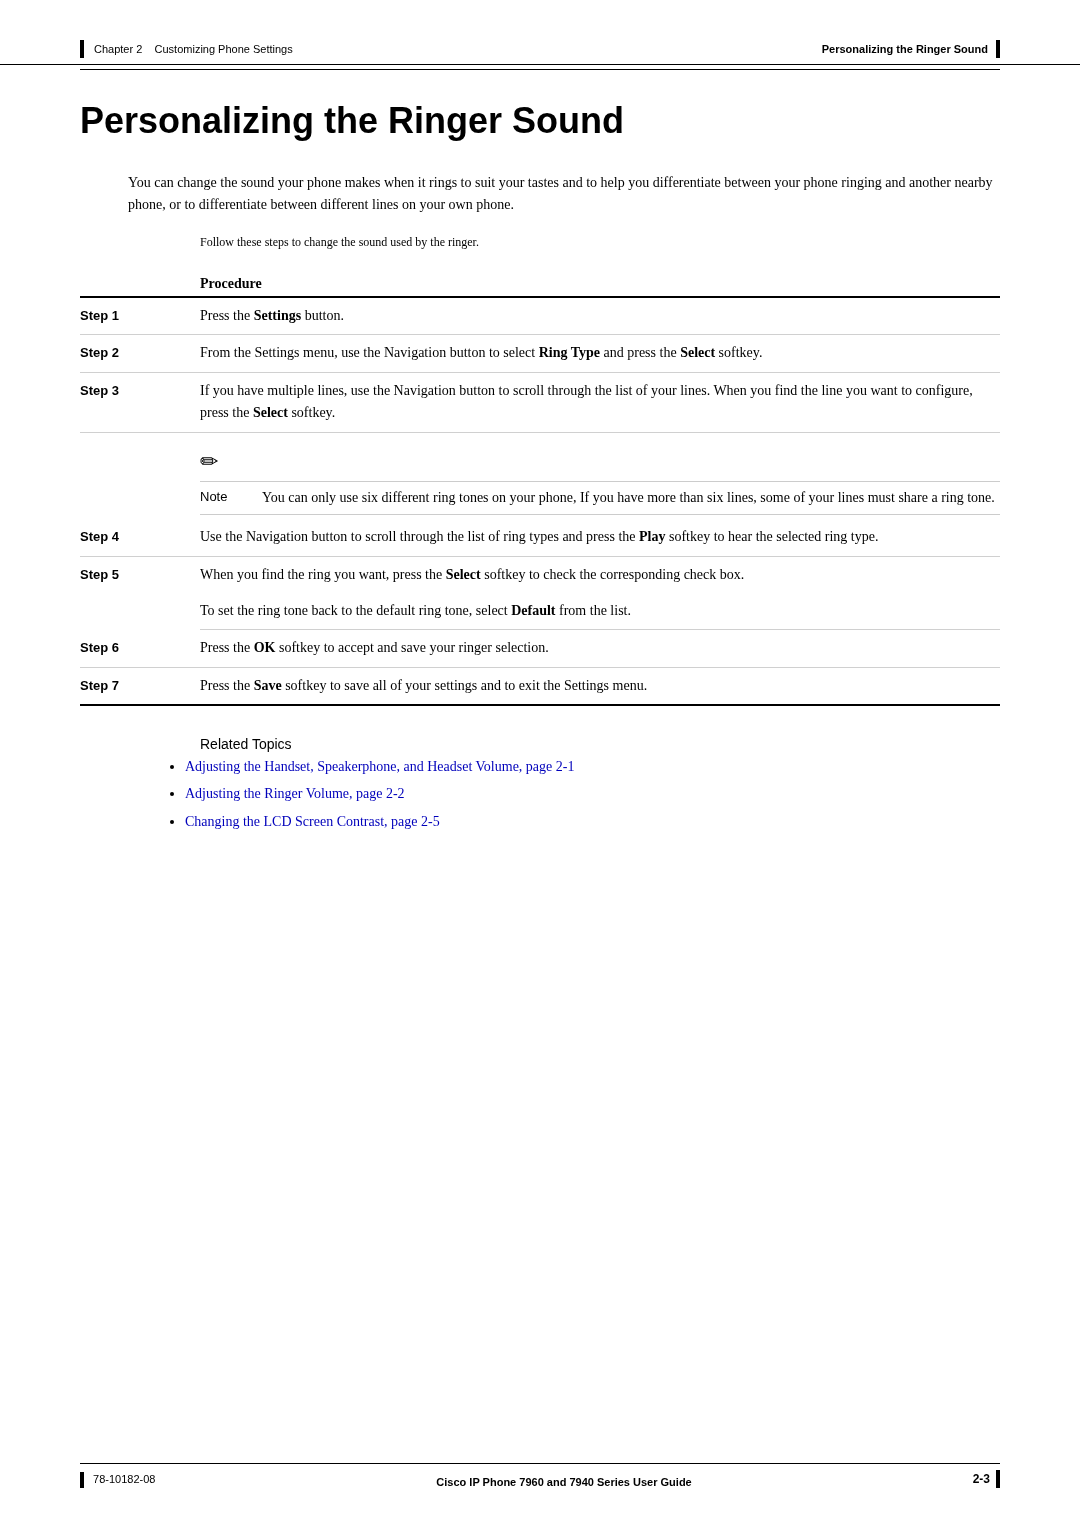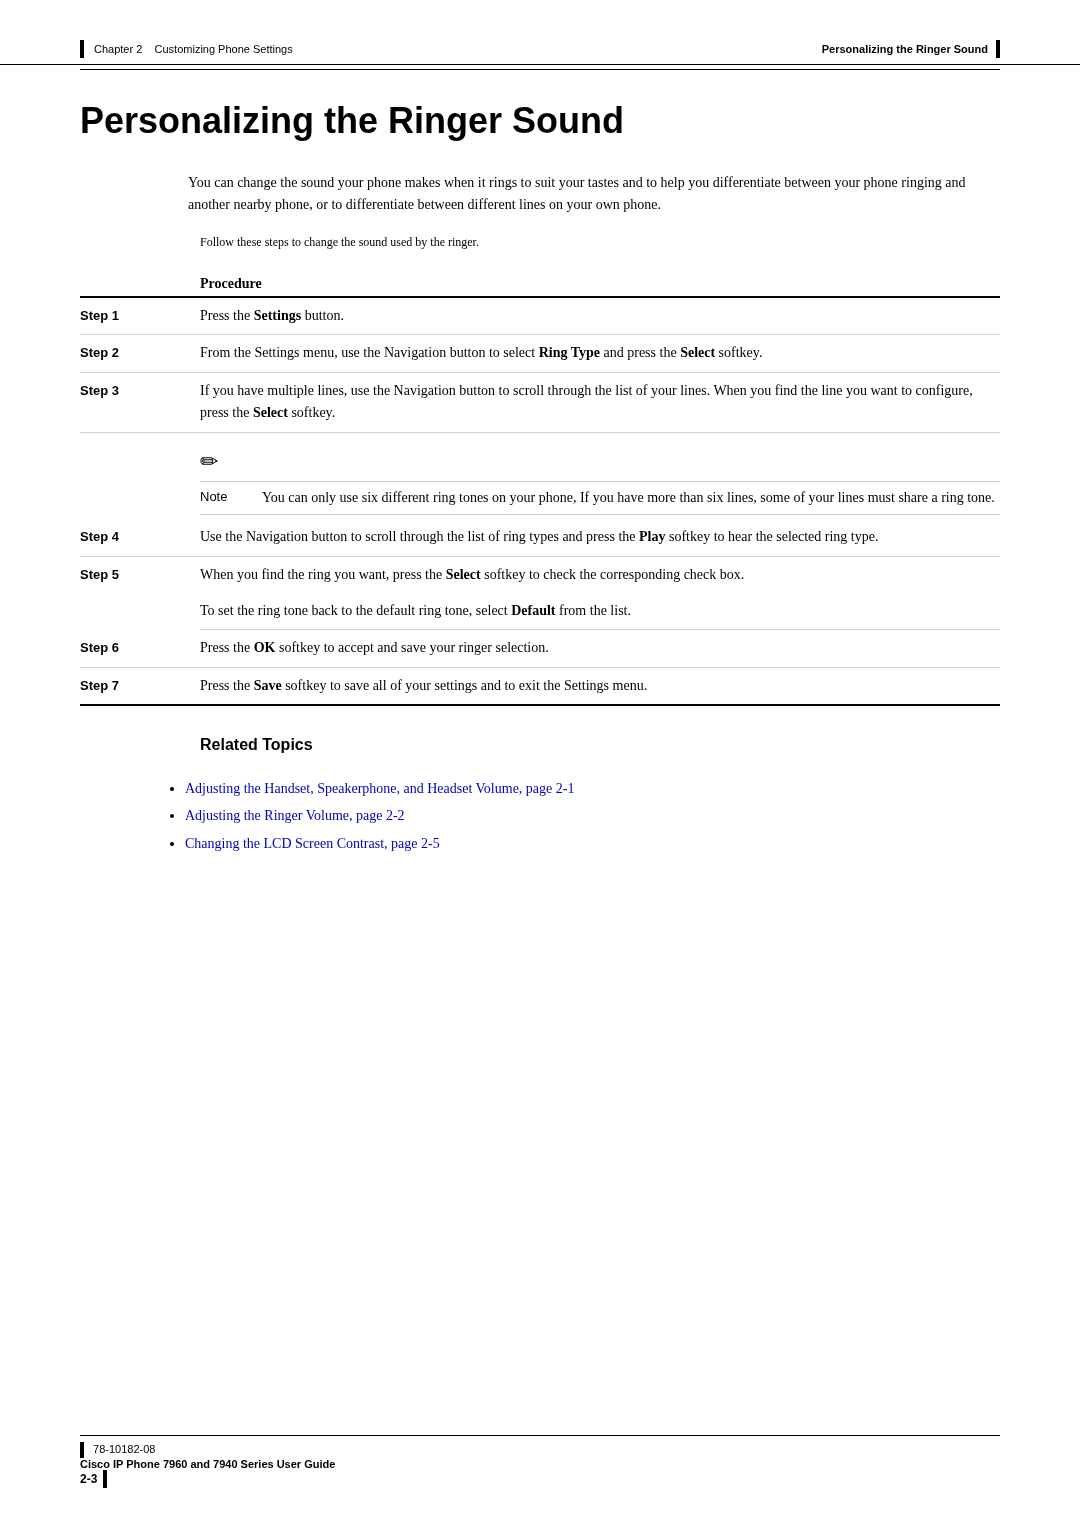--- a/index.html
+++ b/index.html
@@ -82,21 +82,21 @@
       padding: 0 80px;
       margin-bottom: 30px;
     }
 
     
     .content {
       padding: 0 80px;
     }
 
     .intro-text {
-      margin-left: 108px;
+      margin-left: 48px;
       margin-bottom: 16px;
       font-size: 14px;
       line-height: 1.6;
     }
 
     .follow-text {
       margin-left: 120px;
       margin-bottom: 24px;
       font-size: 12px;
       line-height: 1.6;
@@ -121,22 +121,21 @@
 
     .footer-rule {
       border: none;
       border-top: 1px solid #000;
       margin-bottom: 6px;
     }
 
     .footer-content {
       display: flex;
       justify-content: space-between;
-      align-items: flex-start;
-      flex-direction: column;
+      align-items: flex-end;
     }
 
     .footer-left {
       font-size: 11px;
       font-family: Arial, sans-serif;
     }
 
     .footer-center {
       font-size: 11px;
       font-family: Arial, sans-serif;
@@ -235,23 +234,23 @@
     .note-text {
       font-size: 14px;
       line-height: 1.6;
     }
 
     .related-section {
       margin-top: 30px;
     }
 
     .rel-heading {
-      font-weight: bold;
-      font-size: 16px;
-      margin-bottom: 24px;
+      font-weight: normal;
+      font-size: 14px;
+      margin-bottom: 4px;
       font-family: Arial, sans-serif;
       margin-left: 120px;
     }
 
     .rel-list {
       margin-left: 105px;
       list-style: disc;
     }
 
     .rel-list li {

